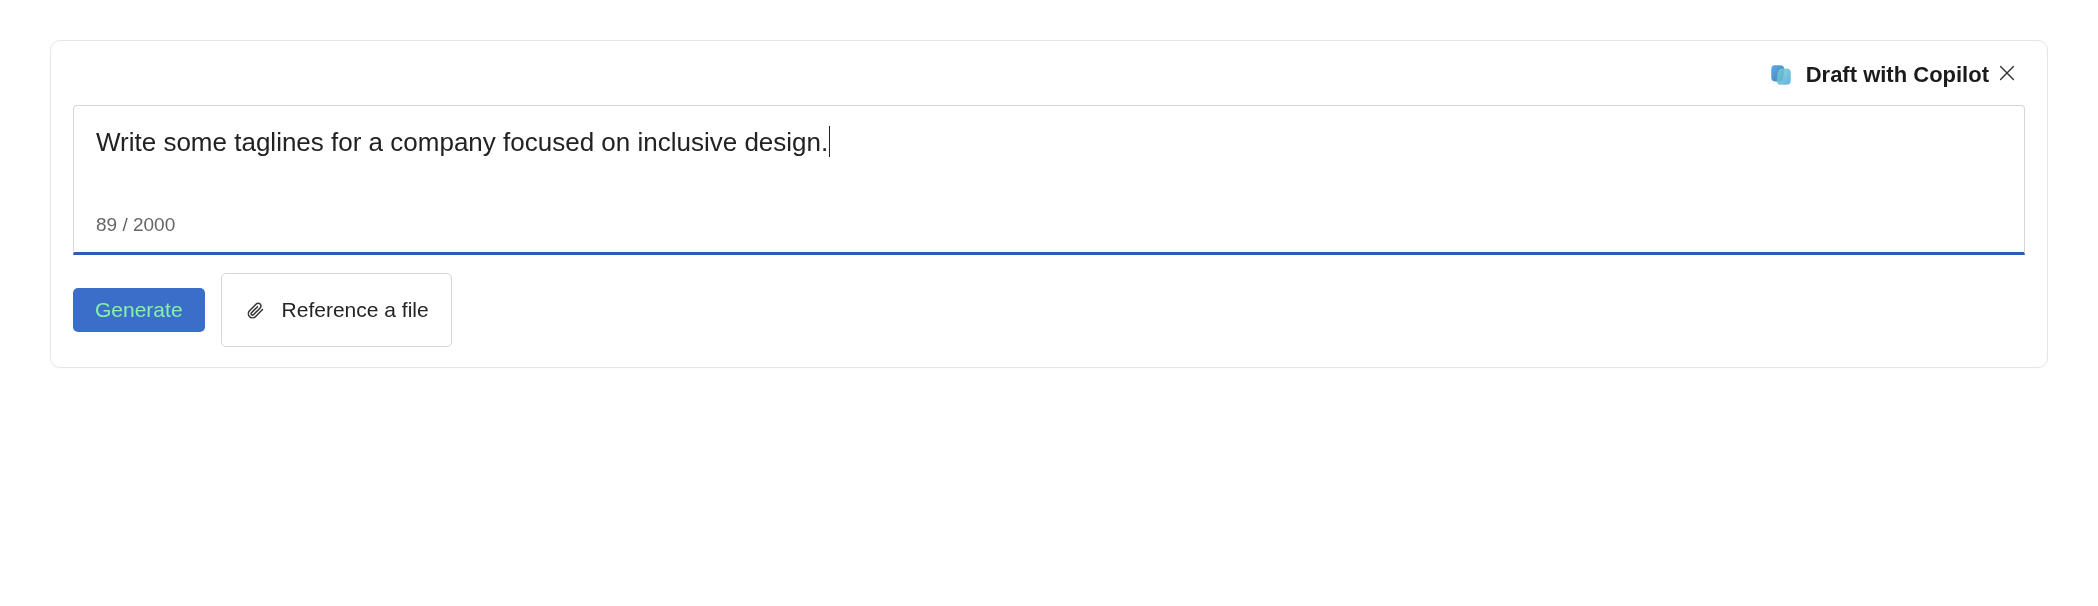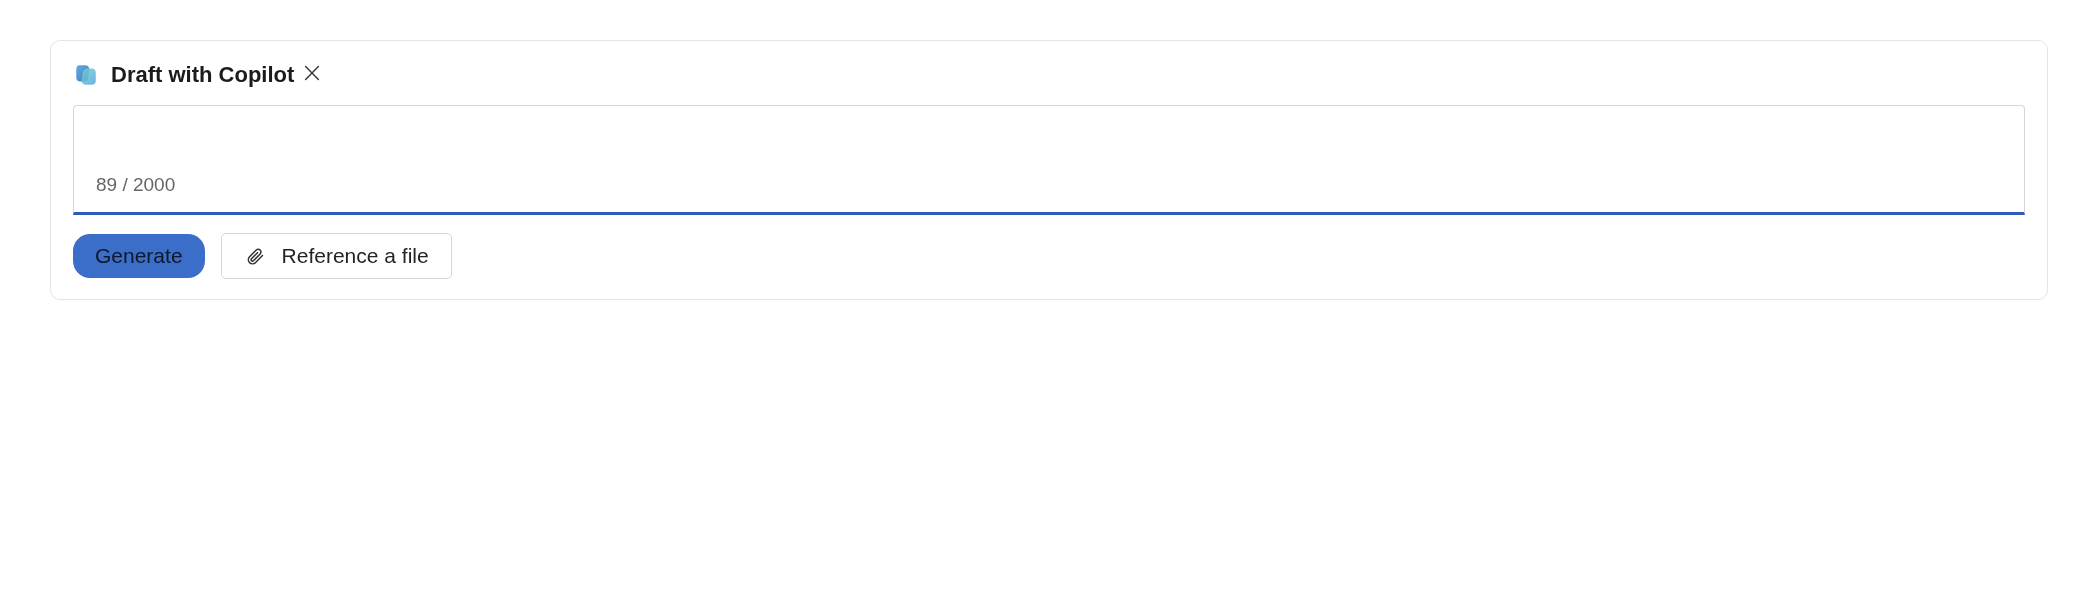--- a/index.html
+++ b/index.html
@@ -14,21 +14,21 @@
     }
     .panel {
       border: 1px solid #e5e5e5;
       border-radius: 10px;
       padding: 16px 22px 20px 22px;
       box-shadow: 0 1px 2px rgba(0,0,0,0.02);
     }
     .panel-header {
       display: flex;
       align-items: center;
-      justify-content: flex-start;
+      justify-content: flex-end;
       margin-bottom: 12px;
     }
     .panel-title-group {
       display: flex;
       align-items: center;
       gap: 12px;
     }
     .copilot-icon {
       width: 26px;
       height: 26px;
@@ -89,34 +89,34 @@
       color: #666;
       margin-top: 48px;
     }
     .button-row {
       display: flex;
       align-items: center;
       gap: 16px;
     }
     .generate-button {
       background: #3b6ec9;
-      color: #0f172a;
+      color: #86efac;
       border: none;
-      border-radius: 17px;
+      border-radius: 5px;
       padding: 10px 22px;
       font-size: 21px;
       font-family: inherit;
       cursor: pointer;
     }
     .reference-button {
       background: #ffffff;
       color: #242424;
       border: 1px solid #d6d6d6;
       border-radius: 5px;
-      padding: 10px 22px;
+      padding: 24px 22px;
       font-size: 21px;
       font-family: inherit;
       cursor: pointer;
       display: flex;
       align-items: center;
       gap: 16px;
     }
     .attach-icon {
       width: 22px;
       height: 22px;
@@ -153,20 +153,21 @@
       <span>
         <svg viewBox="0 0 24 24" width="22" height="22" stroke="#333" stroke-width="1.5" fill="none" stroke-linecap="round">
           <line x1="5" y1="5" x2="19" y2="19"></line>
           <line x1="19" y1="5" x2="5" y2="19"></line>
         </svg>
       </span>
     </button>
   </div>
 
   <div class="input-area">
+    <div class="prompt-text"><span>Write some taglines for a company focused on inclusive design.</span><span class="cursor"></span></div>
     <div class="char-count">89 / 2000</div>
   </div>
 
   <div class="button-row">
     <button class="generate-button">Generate</button>
     <button class="reference-button">
       <span class="attach-icon">
         <svg viewBox="0 0 24 24" width="20" height="20" fill="none" stroke="#333" stroke-width="1.8" stroke-linecap="round" stroke-linejoin="round">
           <path d="M21 11.5 L12.5 20 a5 5 0 0 1 -7.07 -7.07 L13.5 4.86 a3.33 3.33 0 0 1 4.71 4.71 L10.14 17.64 a1.67 1.67 0 0 1 -2.36 -2.36 L15 8"></path>
         </svg>

